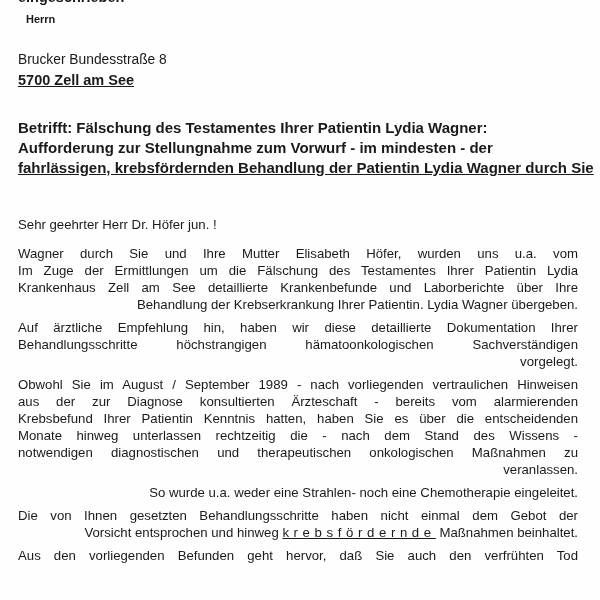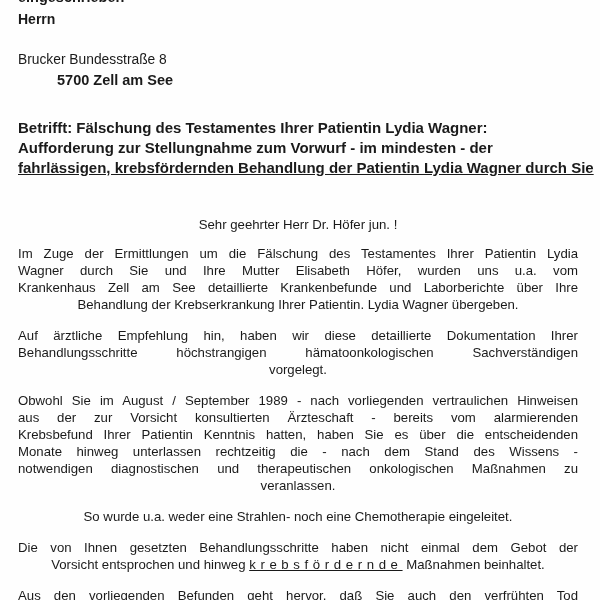--- a/index.html
+++ b/index.html
@@ -17,59 +17,59 @@
   
   .postal {
     font-weight: 700;
     font-size: 14.5px;
     line-height: 17px;
     margin-top: -11px;
   }
   .recipient {
     margin-top: 3px;
     font-weight: 700;
-    font-size: 14px;
+    font-size: 11px;
     line-height: 21px;
+    margin-left: 8px;
   }
   .address {
     margin-top: 20px;
     font-size: 13.8px;
     line-height: 20px;
   }
   .address .city {
     font-weight: 700;
     font-size: 14.5px;
-    margin-left: 39px;
+    text-decoration: underline;
   }
   .subject {
     margin-top: 28px;
     font-weight: 700;
     font-size: 15px;
     line-height: 20px;
     white-space: nowrap;
   }
   .subject .u { text-decoration: underline; }
   .greeting {
     margin-top: 38px;
     font-size: 13.2px;
     line-height: 17px;
-    text-align: center;
   }
   .para {
-    margin-top: 14px;
+    margin-top: 6px;
     font-size: 13.2px;
     line-height: 17px;
   }
   .para.first { margin-top: 12px; }
   
   .line.j {
     text-align: justify;
     text-align-last: justify;
   }
-  .line.n { text-align: center; }
+  .line.n { text-align: right; }
   .emph { letter-spacing: 0.35em; text-decoration: underline; }
 </style>
 </head>
 <body>
 
 <div class="page">
 
   <div class="postal">eingeschrieben</div>
 
   <div class="recipient">
@@ -83,35 +83,35 @@
 
   <div class="subject">
     <div>Betrifft: Fälschung des Testamentes Ihrer Patientin Lydia Wagner:</div>
     <div>Aufforderung zur Stellungnahme zum Vorwurf - im mindesten - der</div>
     <div class="u">fahrlässigen, krebsfördernden Behandlung der Patientin Lydia Wagner durch Sie</div>
   </div>
 
   <p class="greeting">Sehr geehrter Herr Dr. Höfer jun. !</p>
 
   <div class="para first">
+    <div class="line j">Wagner durch Sie und Ihre Mutter Elisabeth Höfer, wurden uns u.a. vom</div>
     <div class="line j">Im Zuge der Ermittlungen um die Fälschung des Testamentes Ihrer Patientin Lydia</div>
-    <div class="line j">Wagner durch Sie und Ihre Mutter Elisabeth Höfer, wurden uns u.a. vom</div>
     <div class="line j">Krankenhaus Zell am See detaillierte Krankenbefunde und Laborberichte über Ihre</div>
     <div class="line n">Behandlung der Krebserkrankung Ihrer Patientin. Lydia Wagner übergeben.</div>
   </div>
 
   <div class="para">
     <div class="line j">Auf ärztliche Empfehlung hin, haben wir diese detaillierte Dokumentation Ihrer</div>
     <div class="line j">Behandlungsschritte höchstrangigen hämatoonkologischen Sachverständigen</div>
     <div class="line n">vorgelegt.</div>
   </div>
 
   <div class="para">
     <div class="line j">Obwohl Sie im August / September 1989 - nach vorliegenden vertraulichen Hinweisen</div>
-    <div class="line j">aus der zur Vorsicht konsultierten Ärzteschaft - bereits vom alarmierenden</div>
+    <div class="line j">aus der zur Diagnose konsultierten Ärzteschaft - bereits vom alarmierenden</div>
     <div class="line j">Krebsbefund Ihrer Patientin Kenntnis hatten, haben Sie es über die entscheidenden</div>
     <div class="line j">Monate hinweg unterlassen rechtzeitig die - nach dem Stand des Wissens -</div>
     <div class="line j">notwendigen diagnostischen und therapeutischen onkologischen Maßnahmen zu</div>
     <div class="line n">veranlassen.</div>
   </div>
 
   <div class="para">
     <div class="line n">So wurde u.a. weder eine Strahlen- noch eine Chemotherapie eingeleitet.</div>
   </div>
 

